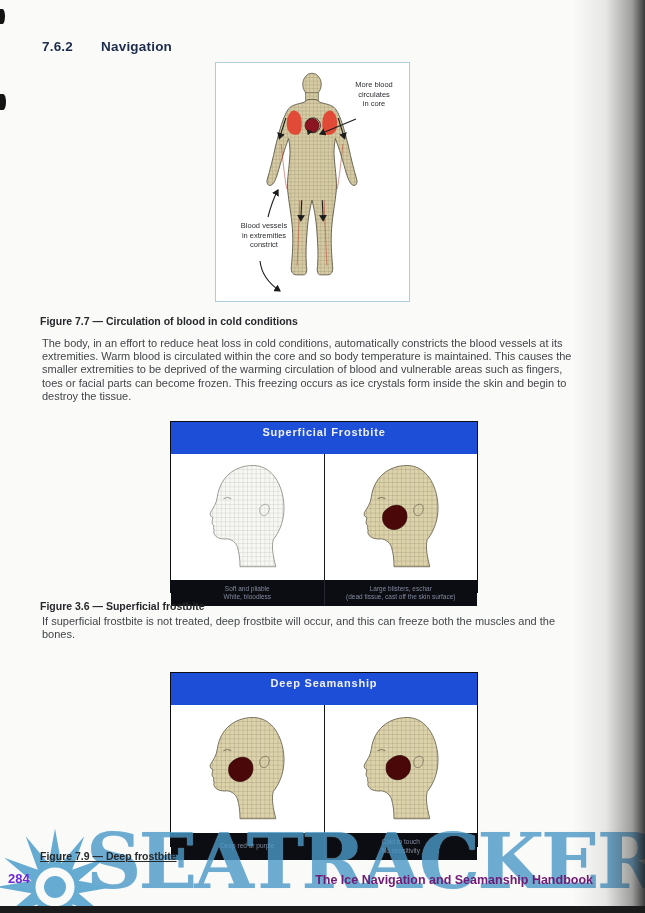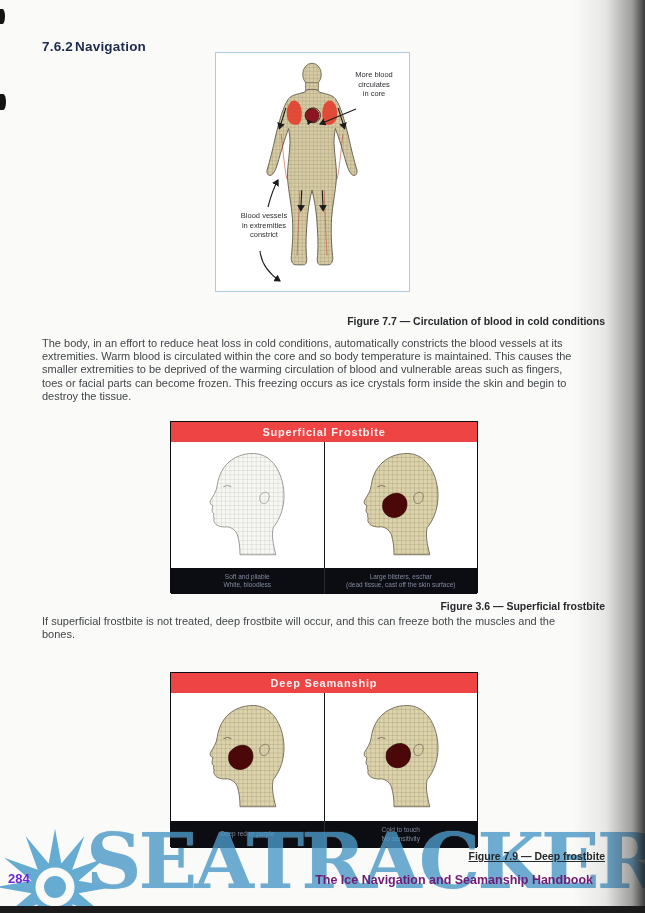--- a/index.html
+++ b/index.html
@@ -17,57 +17,57 @@
   .bottom-strip{position:absolute; left:0; bottom:0; width:100%; height:7px; background:#1b1b1c; z-index:6;}
   .edge-mark{position:absolute; left:0; background:#141414; border-radius:0 60% 60% 0; z-index:4;}
   .edge-mark.m1{top:9px; width:5px; height:15px;}
   .edge-mark.m2{top:94px; width:6px; height:16px;}
 
   
   .section-heading{
     position:absolute; left:42px; top:39px; z-index:2;
     color:#1c2b4d; font-size:13.5px; font-weight:bold; letter-spacing:.2px;
   }
-  .section-heading .num{margin-right:2px;}
+  .section-heading .num{margin-right:28px;}
 
   
   .fig77{
-    position:absolute; left:215px; top:52px; width:193px; height:238px; z-index:2;
+    position:absolute; left:215px; top:62px; width:193px; height:238px; z-index:2;
     background:#ffffff; border:1px solid #aacede;
   }
   .fig77 .body-art{position:absolute; left:26px; top:2px;}
   .fig77 .fig-label{
     position:absolute; font-size:7.5px; line-height:9.5px; color:#2c2f33;
     text-align:center; white-space:pre-line; font-weight:500;
   }
   .fig77 .label-core{right:3px; top:17px; width:64px;}
   .fig77 .label-ext{left:12px; top:158px; width:72px;}
   .fig77 .arrows{position:absolute; left:0; top:0;}
 
   .fig-caption{
-    position:absolute; left:40px; width:565px; text-align:right; z-index:5;
+    position:absolute; left:40px; width:565px; text-align:left; z-index:5;
     font-size:10.5px; font-weight:bold; color:#26292c;
   }
   .cap77{top:315px;}
   .cap78{top:600px;}
   .cap79{top:850px;text-decoration:underline;}
 
   .para{
     position:absolute; left:42px; width:540px; z-index:2;
     font-size:11px; line-height:13.2px; color:#424649; text-align:left;
   }
   .para1{top:337px;}
   .para2{top:615px;}
 
   
   .frost-fig{position:absolute; left:170px; width:308px; background:#fff; border:1px solid #0c0d12; z-index:2; box-sizing:border-box;}
   .fig78{top:421px; height:172px;}
   .fig79{top:672px; height:175px;}
   .frost-header{
-    height:20px; background:#ef4444; color:#eef0f2; font-size:11px; font-weight:600;
+    height:32px; background:#1d4ed8; color:#eef0f2; font-size:11px; font-weight:600;
     letter-spacing:.8px; text-align:center; line-height:20px;
   }
   .frost-panels{display:flex; height:126px; position:relative;}
   .fig79 .frost-panels{height:128px;}
   .frost-panel{flex:1; display:flex; align-items:center; justify-content:center; background:#fff;}
   .panel-divider{width:1px; background:#15161a;}
   .frost-labels{display:flex; height:26px; background:#0c0d12;}
   .fig79 .frost-labels{height:27px;}
   .frost-label-cell{
     flex:1; color:#828a9e; font-size:6.5px; line-height:8.5px; text-align:center;

